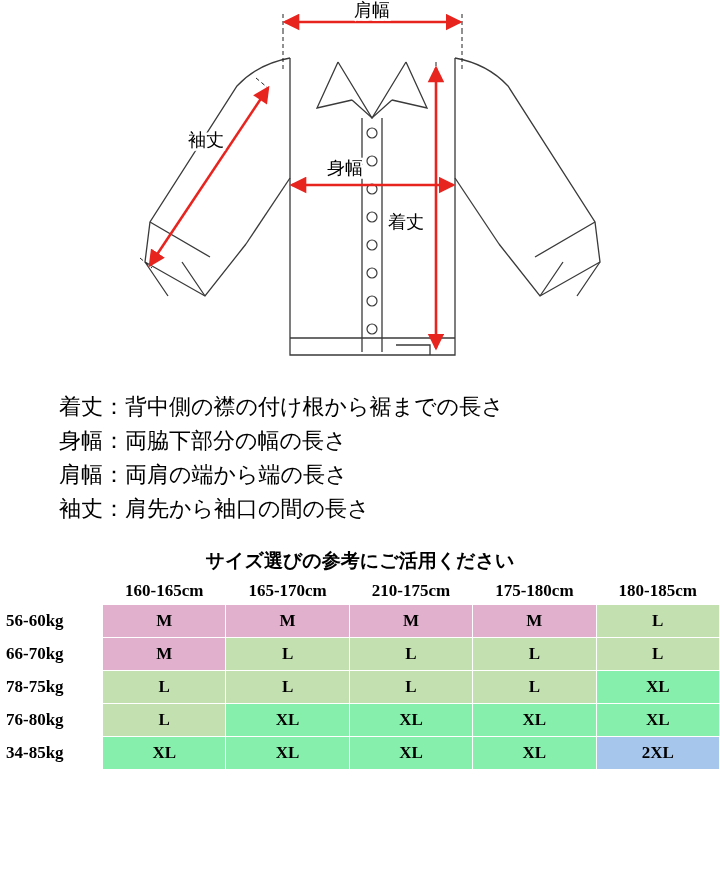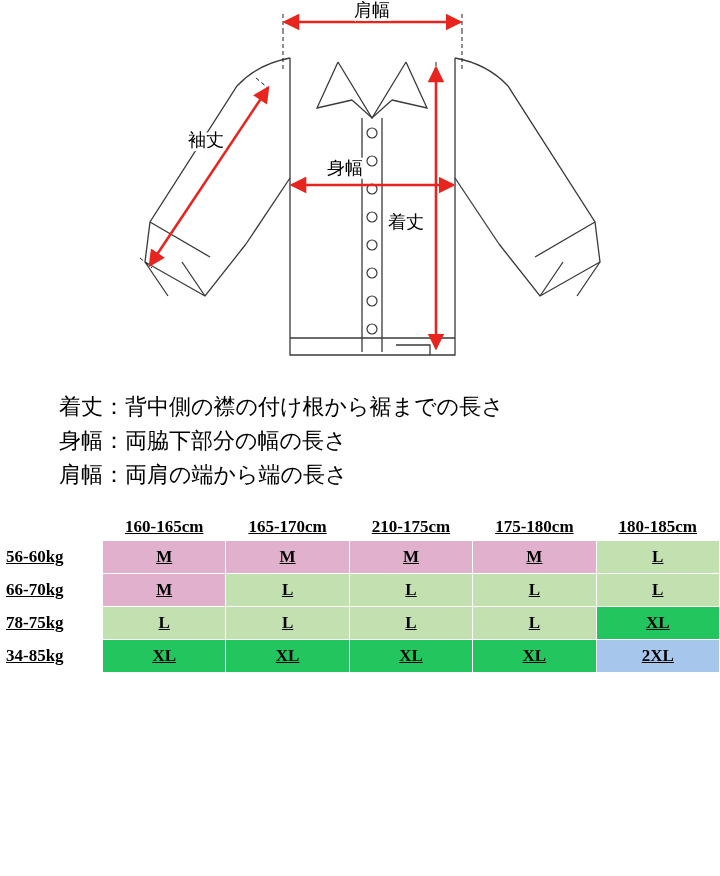--- a/index.html
+++ b/index.html
@@ -42,21 +42,20 @@
     font-size: 19px;
     font-weight: bold;
     font-family: "Liberation Serif", serif;
     margin-bottom: 4px;
     color: #000;
   }
   table {
     border-collapse: collapse;
     width: 720px;
     font-family: "Liberation Serif", serif;
-    text-decoration: underline;
   }
   th, td {
     border: 1px solid #ffffff;
     text-align: center;
     font-size: 17px;
     font-weight: bold;
     height: 32px;
     padding: 0;
   }
   thead th {
@@ -74,21 +73,21 @@
   td.rowhead {
     background: #ffffff;
     color: #000;
     text-align: left;
     padding-left: 6px;
     border: none;
     width: 96px;
   }
   td.M { background: #e0b0cc; }
   td.L { background: #c3e0b0; }
-  td.XL { background: #22c55e; }
+  td.XL { background: #86efac; }
   td.XXL { background: #a7c6ec; }
 </style>
 </head>
 <body>
 
 <div id="diagram-area">
   <svg id="diagram-svg" width="720" height="380" viewBox="0 0 720 380">
     <defs>
       <marker id="arrHead" markerWidth="7" markerHeight="7" refX="5.5" refY="3.2" orient="auto">
         <path d="M0,0 L6.5,3.2 L0,6.4 z" fill="#e8241f"></path>
@@ -170,23 +169,25 @@
       <text x="345" y="174" text-anchor="middle" stroke="#fff" stroke-width="5" paint-order="stroke">身幅</text>
       <text x="406" y="228" text-anchor="middle" stroke="#fff" stroke-width="5" paint-order="stroke">着丈</text>
     </g>
   </svg>
 </div>
 
 <div id="legend">
   <div class="legend-line">着丈：背中側の襟の付け根から裾までの長さ</div>
   <div class="legend-line">身幅：両脇下部分の幅の長さ</div>
   <div class="legend-line">肩幅：両肩の端から端の長さ</div>
+  <div class="legend-line">袖丈：肩先から袖口の間の長さ</div>
 </div>
 
 <div id="table-section">
+  <div id="table-caption">サイズ選びの参考にご活用ください</div>
   <table>
     <thead>
       <tr>
         <th class="corner"></th>
         <th>160-165cm</th>
         <th>165-170cm</th>
         <th>210-175cm</th>
         <th>175-180cm</th>
         <th>180-185cm</th>
       </tr>
@@ -210,20 +211,28 @@
       </tr>
       <tr>
         <td class="rowhead">78-75kg</td>
         <td class="L">L</td>
         <td class="L">L</td>
         <td class="L">L</td>
         <td class="L">L</td>
         <td class="XL">XL</td>
       </tr>
       <tr>
+        <td class="rowhead">76-80kg</td>
+        <td class="L">L</td>
+        <td class="XL">XL</td>
+        <td class="XL">XL</td>
+        <td class="XL">XL</td>
+        <td class="XL">XL</td>
+      </tr>
+      <tr>
         <td class="rowhead">34-85kg</td>
         <td class="XL">XL</td>
         <td class="XL">XL</td>
         <td class="XL">XL</td>
         <td class="XL">XL</td>
         <td class="XXL">2XL</td>
       </tr>
     </tbody>
   </table>
 </div>

